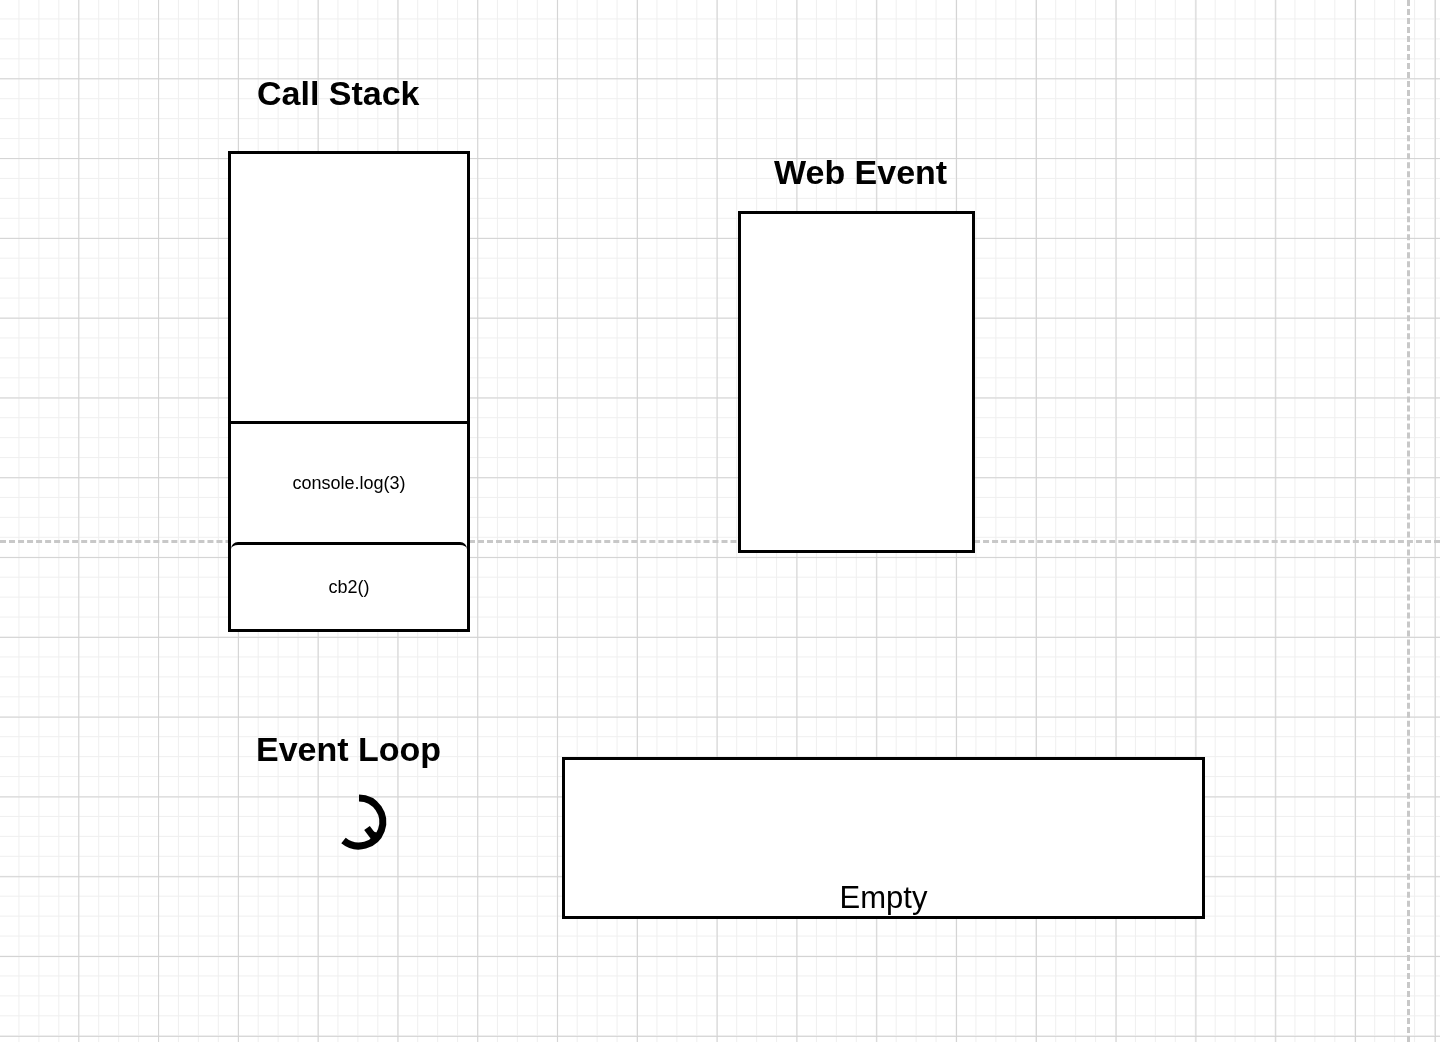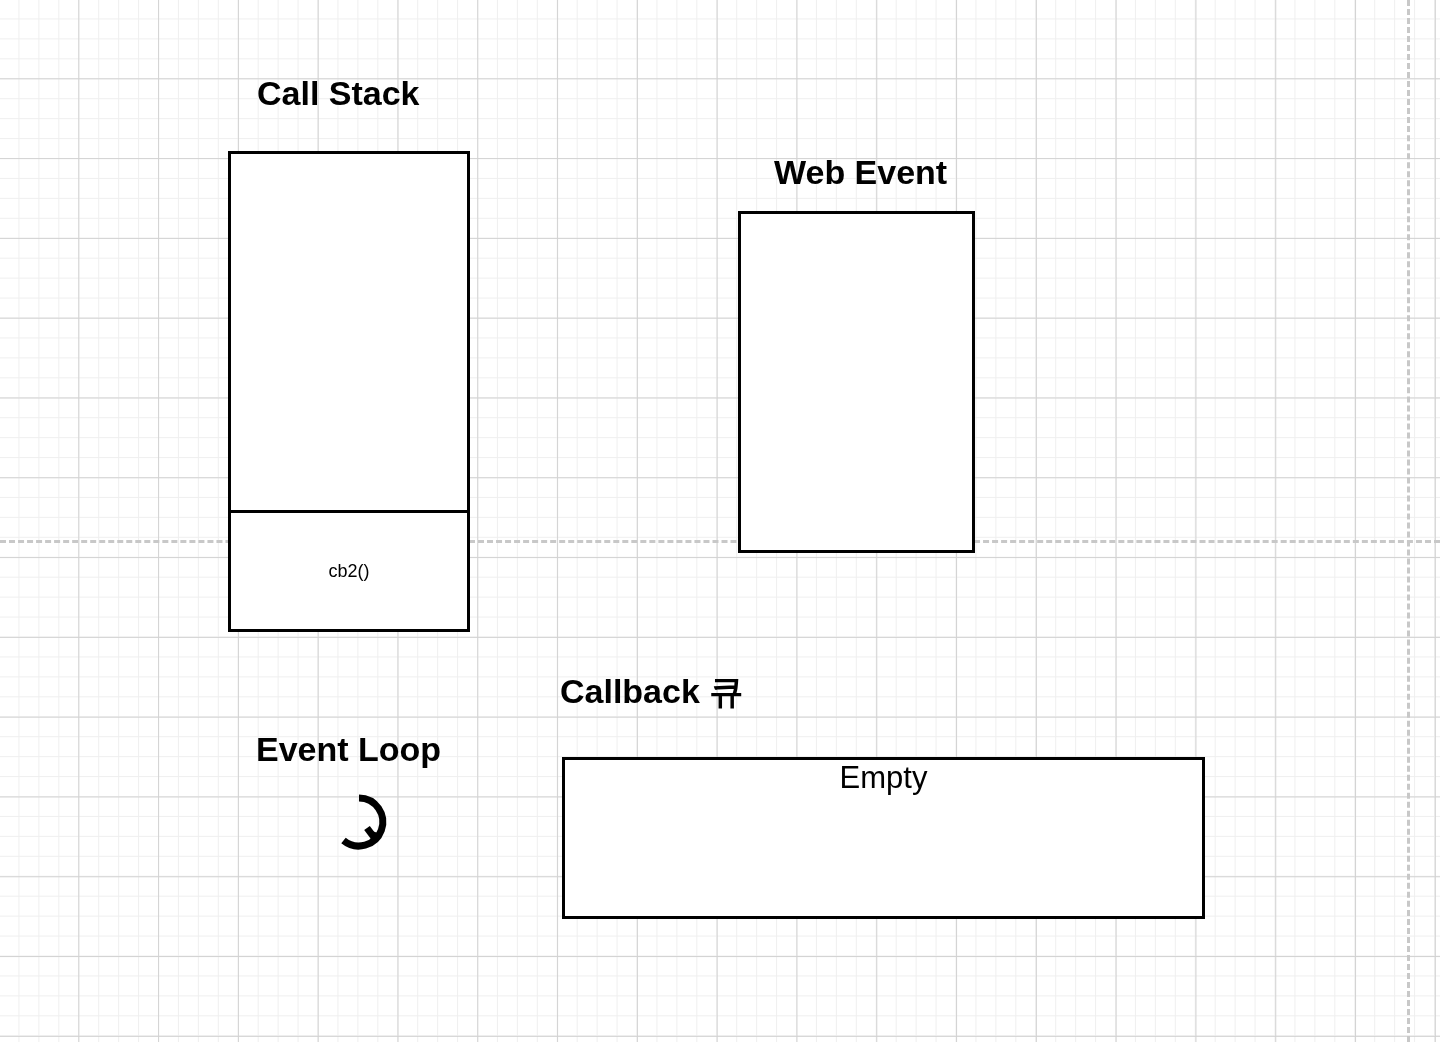--- a/index.html
+++ b/index.html
@@ -86,21 +86,21 @@
     width: 100%;
     border-top: 3px solid #000000;
     box-sizing: border-box;
     display: flex;
     align-items: center;
     justify-content: center;
     font-size: 18px;
     color: #000000;
   }
   .stack-frame.frame-0 { height: 121px; }
-  .stack-frame.frame-1 { height: 119px; }
+  .stack-frame.frame-1 { height: 87px; border-radius: 7px; }
 
   
   #web-apis-label { left: 774px; top: 152px; }
 
   #web-apis-box {
     left: 738px;
     top: 211px;
     width: 237px;
     height: 342px;
   }
@@ -118,57 +118,57 @@
 
   
   #callback-queue-label { left: 560px; top: 671px; }
 
   #callback-queue-box {
     left: 562px;
     top: 757px;
     width: 643px;
     height: 162px;
     display: flex;
-    align-items: flex-start;
+    align-items: flex-end;
     justify-content: center;
   }
 
   #callback-queue-status {
     font-size: 31px;
     color: #000000;
   }
 </style>
 </head>
 <body>
 
 <div id="canvas">
 
   <div class="guide-v" id="guide-vertical" style="left:1407px;"></div>
   <div class="guide-h" id="guide-horizontal" style="top:540px;"></div>
 
   <div class="section-label" id="call-stack-label">Call Stack</div>
 
   <div class="box" id="call-stack-box">
+    <div class="stack-frame frame-0">console.log(3)</div>
     <div class="stack-frame frame-1">cb2()</div>
   </div>
 
   <div class="section-label" id="web-apis-label">Web Event</div>
 
   <div class="box" id="web-apis-box"></div>
 
   <div class="section-label" id="event-loop-label">Event Loop</div>
 
   <div id="event-loop-icon">
     <svg viewBox="0 0 64 64" width="64" height="64" aria-hidden="true">
       <path d="M 32 8
                A 24 24 0 1 1 16.5 50.5" fill="none" stroke="#000000" stroke-width="7" stroke-linecap="butt"></path>
       <polygon points="42,40 54,44 44,52" fill="#000000"></polygon>
       <path d="M 40 38 L 46 46" stroke="#000000" stroke-width="7" stroke-linecap="butt" fill="none"></path>
     </svg>
   </div>
 
-  <div class="section-label" id="callback-queue-label">Callback 큐</div>
 
   <div class="box" id="callback-queue-box">
     <span id="callback-queue-status">Empty</span>
   </div>
 
 </div>
 
 </body></html>

